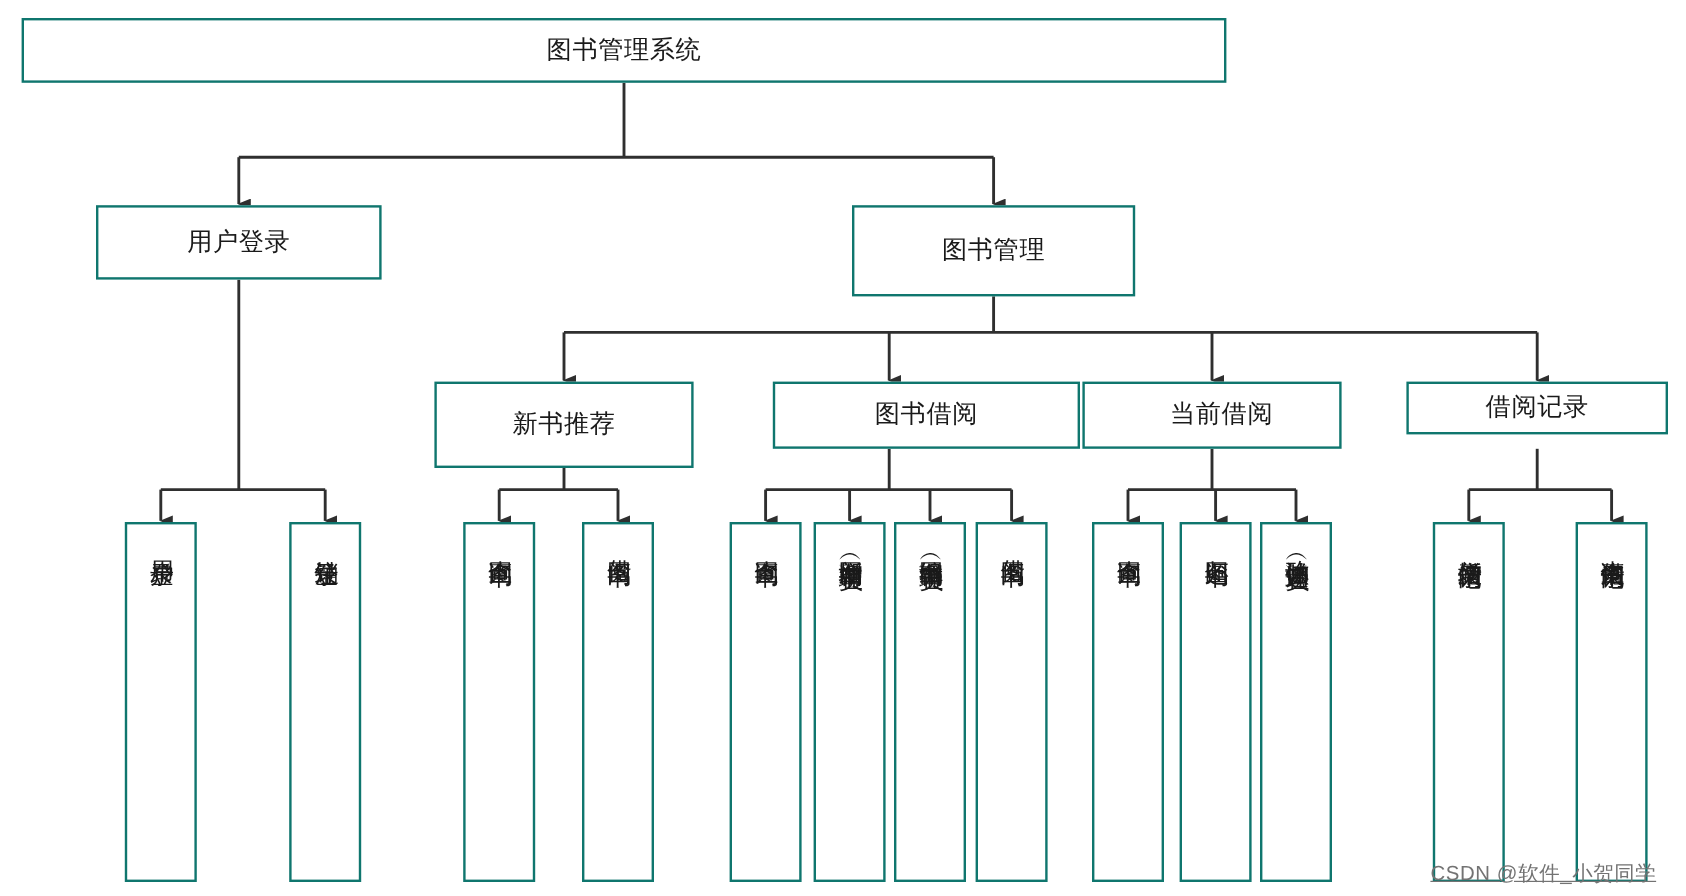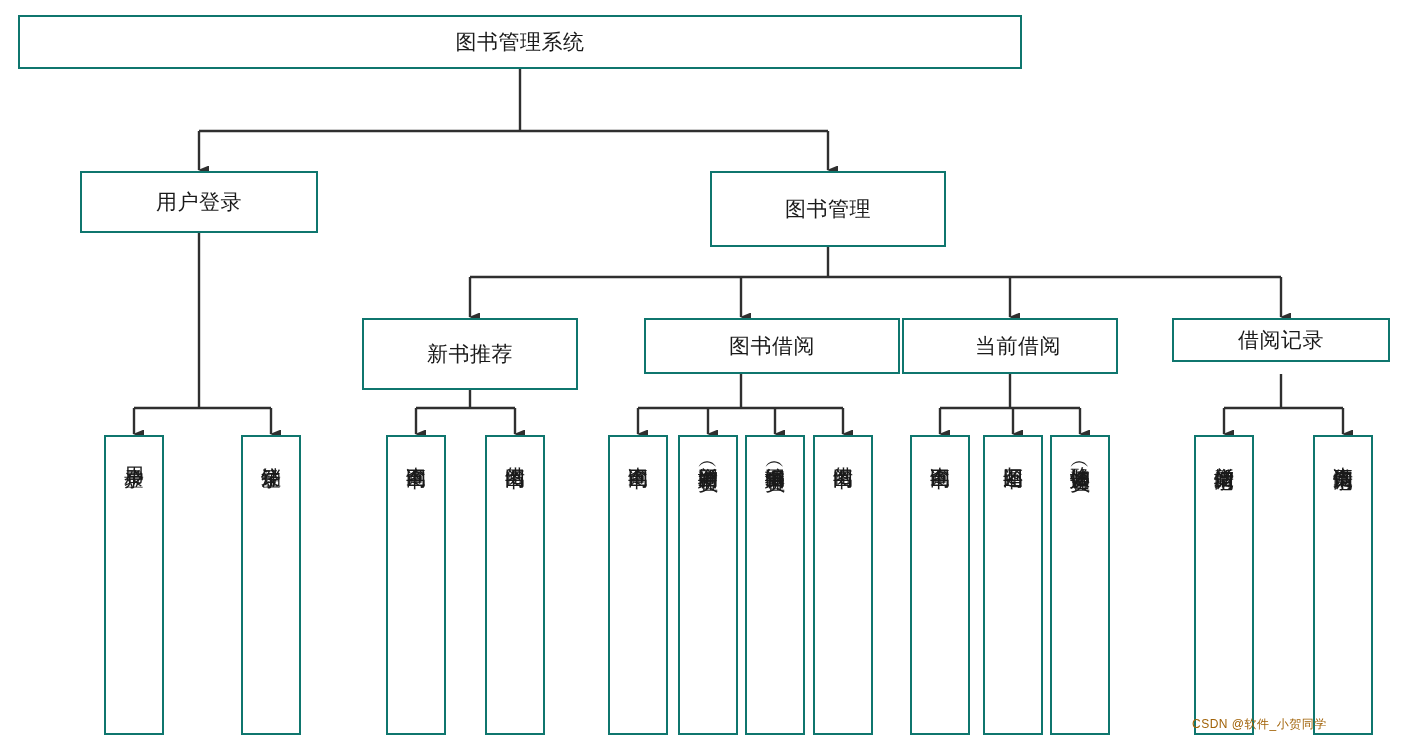--- a/index.html
+++ b/index.html
@@ -49,25 +49,26 @@
   .node.vertical .node-label {
     writing-mode: vertical-rl;
     text-orientation: upright;
     white-space: normal;
     font-size: 20px;
     line-height: 1.05;
     letter-spacing: 1px;
   }
   .watermark {
     position: absolute;
-    font-size: 12px;
-    color: #a16207;
+    font-size: 17px;
+    color: #737373;
     white-space: nowrap;
     letter-spacing: 0.5px;
     pointer-events: none;
+    text-decoration: underline;
   }
 </style>
 </head>
 <body>
 
 <div id="canvas">
 
   <svg id="diagram-svg" viewBox="0 0 1405 747" xmlns="http://www.w3.org/2000/svg">
     <defs>
       <marker id="arrowhead" markerWidth="9" markerHeight="11" refX="4.5" refY="10" orient="auto" markerUnits="userSpaceOnUse">

